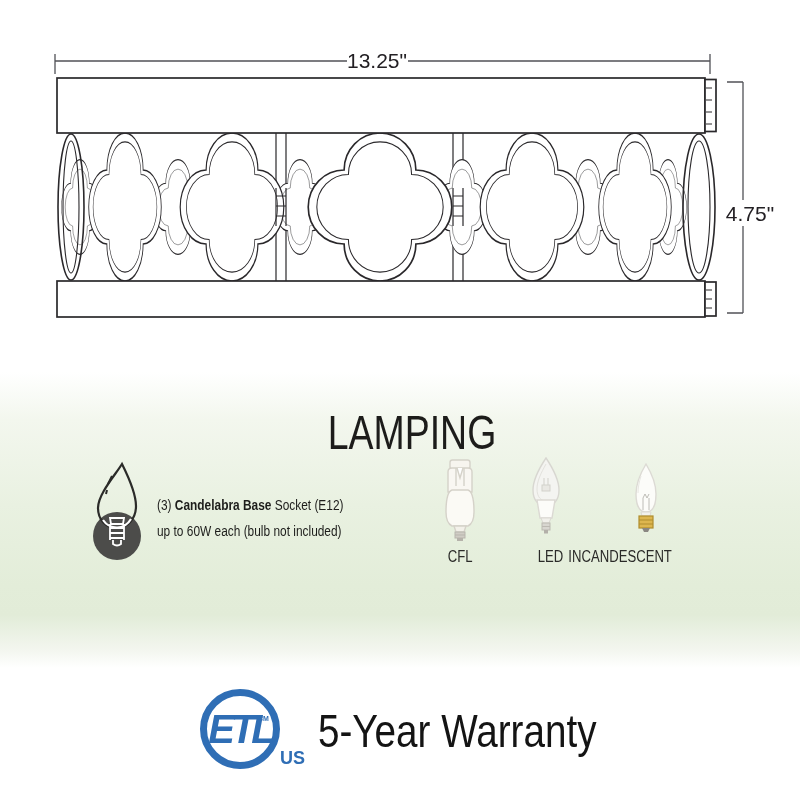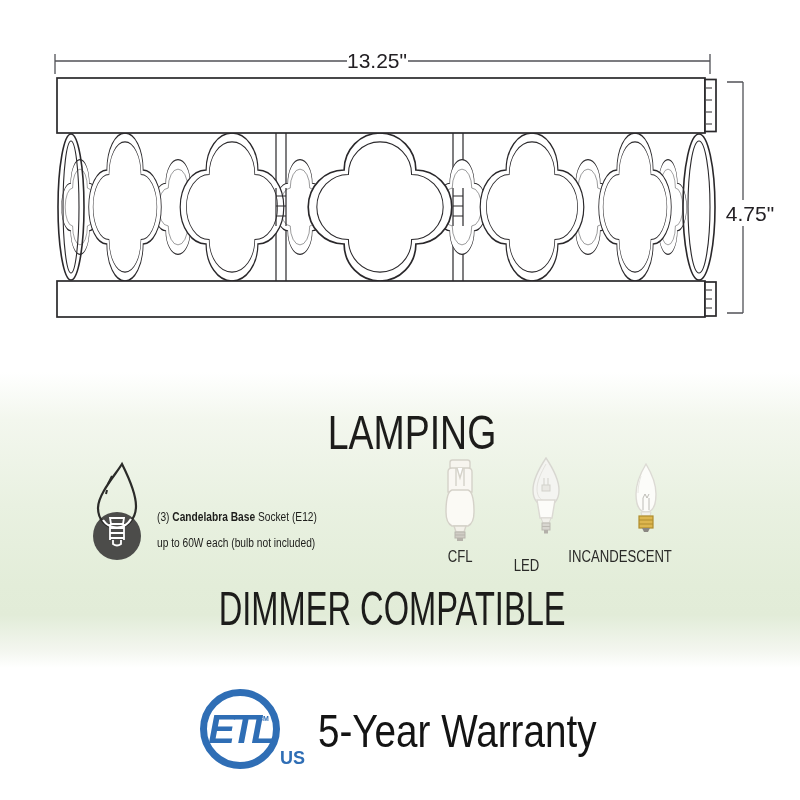--- a/index.html
+++ b/index.html
@@ -21,21 +21,21 @@
   
   .green-bg{
     left:0;top:372px;width:800px;height:296px;
     background:linear-gradient(to bottom,
       #ffffff 0%, #f3f7ee 16%, #e9f1e1 45%, #e3edd9 72%, #e2ecd8 82%, #f3f6ef 94%, #ffffff 100%);
   }
   .heading{left:0;width:824px;text-align:center;color:#1c1c1a;font-size:48px;font-weight:400;line-height:1;}
   .heading .squeeze{display:inline-block;transform:scaleX(0.78);}
   .heading2{left:0;width:784px;text-align:center;color:#1c1c1a;font-size:48px;font-weight:400;line-height:1;}
   .heading2 .squeeze{display:inline-block;transform:scaleX(0.68);}
-  .socket-text{left:157px;top:504px;color:#1d1d1b;font-size:12px;line-height:26px;}
+  .socket-text{left:157px;top:492px;color:#1d1d1b;font-size:14px;line-height:26px;}
   .socket-line{display:block;white-space:nowrap;transform:scaleX(0.85);transform-origin:0 50%;}
   .socket-line b{font-weight:700;}
   .bulb-label{top:548px;text-align:center;color:#2a2a28;font-size:16px;line-height:18px;}
   .bulb-label .squeeze{display:inline-block;transform:scaleX(0.82);white-space:nowrap;}
   
   .warranty{left:318px;top:705px;color:#141414;font-size:46px;line-height:1.15;white-space:nowrap;
             transform:scaleX(0.84);transform-origin:0 50%;}
   .etl-blue{fill:#2f6eb5;}
 </style>
 </head>
@@ -195,30 +195,27 @@
     </g>
     <path d="M13,50 H23 L22,54 H14 Z" fill="#f2f1ec" stroke="#dcdad4" stroke-width="1"></path>
     <rect x="11" y="54" width="14" height="12" fill="#ddb64f" stroke="#b08d2e" stroke-width="1.2"></rect>
     <path d="M11,58 H25 M11,62 H25" stroke="#b08d2e" stroke-width="1"></path>
     <path d="M14,66 H22 L20,70 H16 Z" fill="#8a8782"></path>
   </svg>
 
   <div class="abs bulb-label" style="left:436px;width:48px;">
     <span class="squeeze">CFL</span>
   </div>
-  <div class="abs bulb-label" style="left:500px;width:54px;margin-top:9px;">
+  <div class="abs bulb-label" style="left:524px;width:54px;">
     <span class="squeeze">LED</span>
   </div>
   <div class="abs bulb-label" style="left:557px;width:108px;">
     <span class="squeeze">INCANDESCENT</span>
   </div>
 
-  <div class="abs heading2" style="top:585px;">
-    <span class="squeeze">DIMMER COMPATIBLE</span>
-  </div>
 
   <svg class="abs" style="left:194px;top:685px;" width="122" height="96" viewBox="0 0 122 96">
     <circle cx="46" cy="44" r="36.5" fill="#ffffff" stroke="#2f6eb5" stroke-width="7"></circle>
     <text x="46" y="58" text-anchor="middle" class="etl-blue" style="font-family:'Liberation Sans',sans-serif;font-size:40px;font-weight:700;font-style:italic;letter-spacing:-4px;">ETL</text>
     <text x="64" y="36" class="etl-blue" style="font-family:'Liberation Sans',sans-serif;font-size:7px;font-weight:700;">CM</text>
     <text x="86" y="79" class="etl-blue" style="font-family:'Liberation Sans',sans-serif;font-size:18px;font-weight:700;">US</text>
   </svg>
 
   <div class="abs warranty">5-Year Warranty</div>
 

